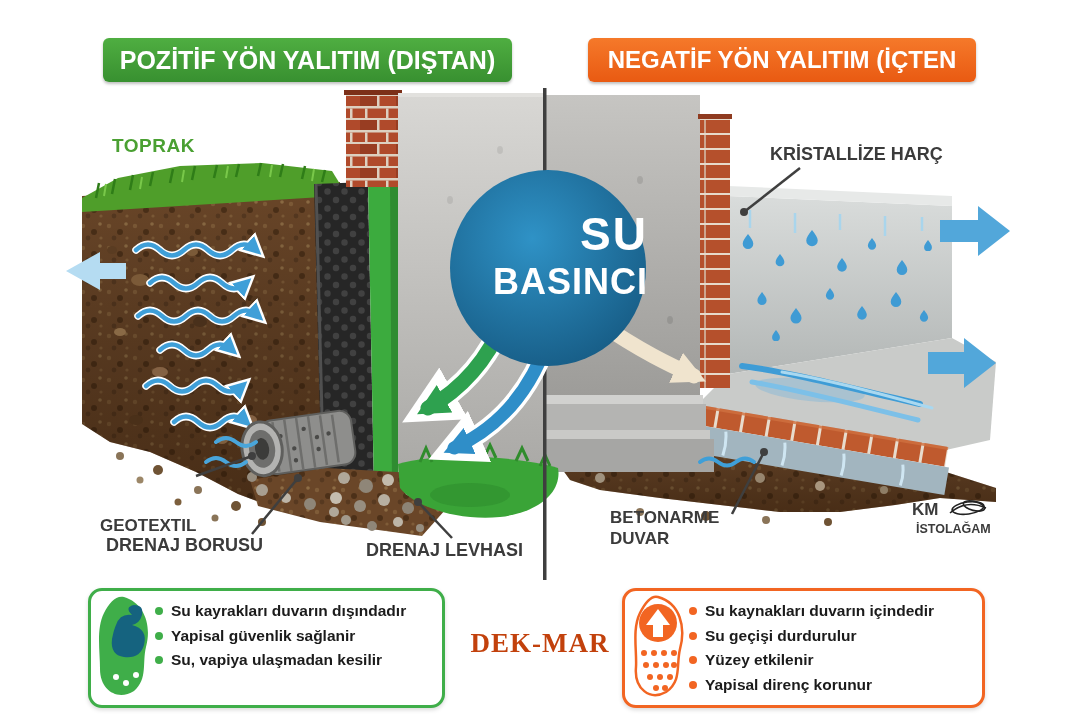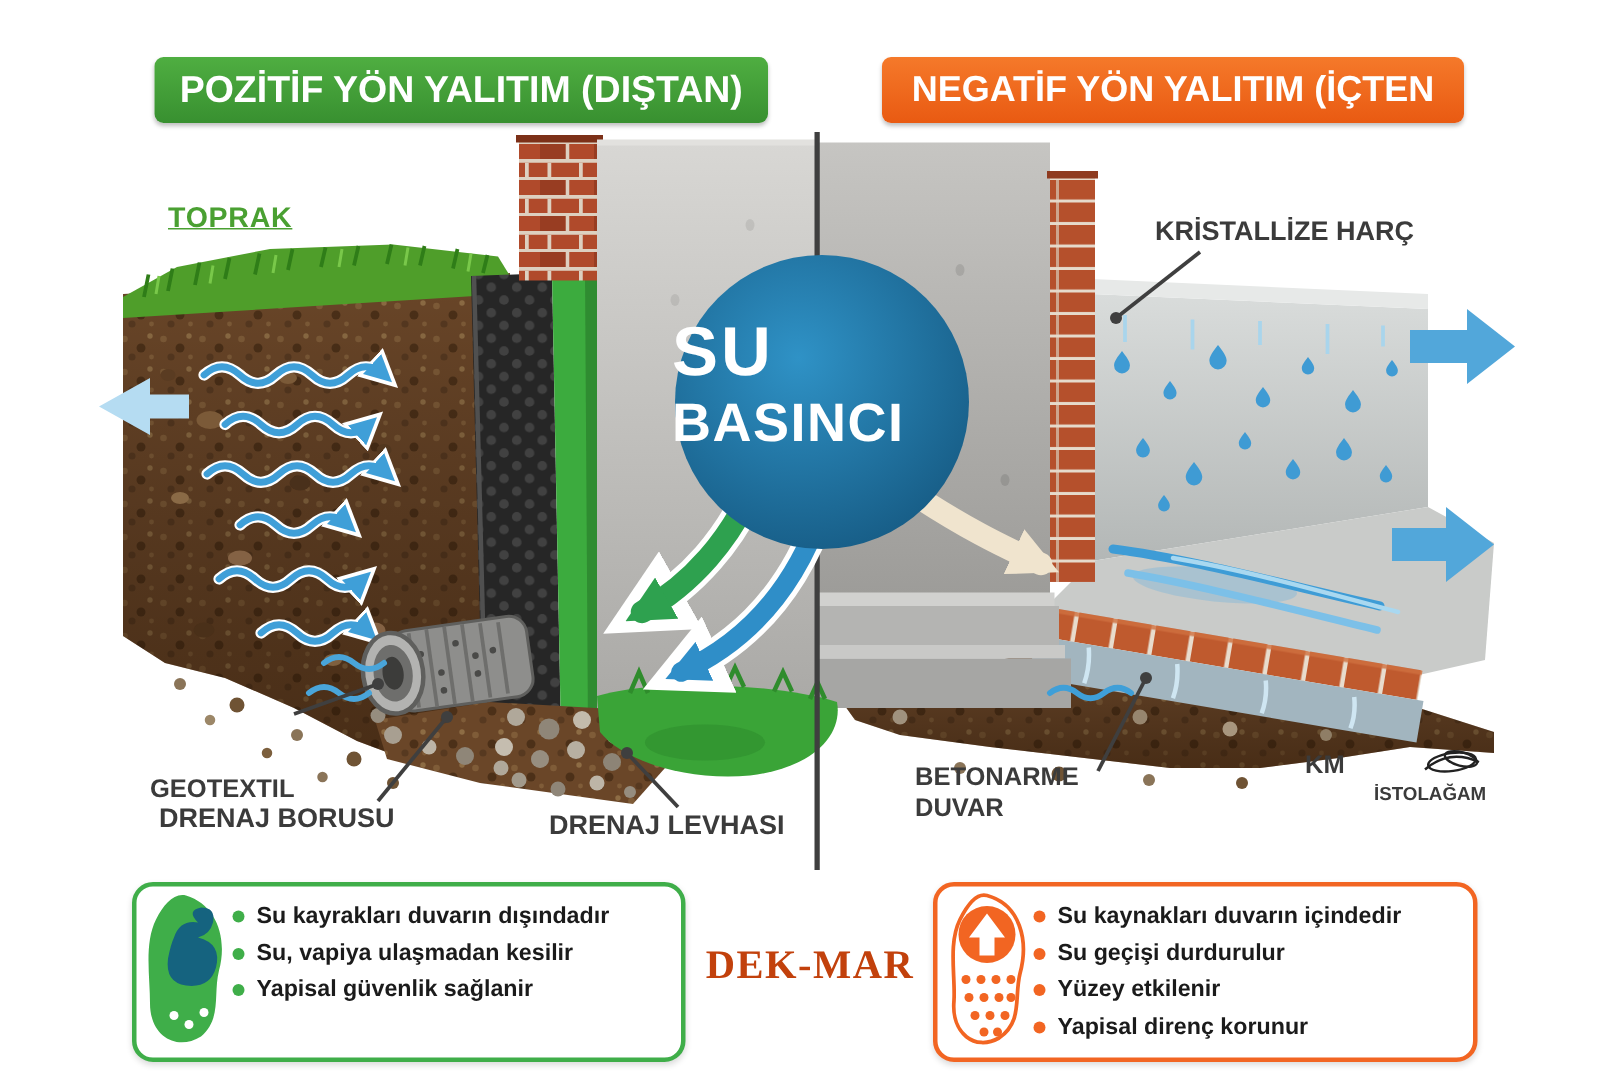--- a/index.html
+++ b/index.html
@@ -3,37 +3,37 @@
 <meta charset="utf-8">
 <style>
   html,body{margin:0;padding:0;background:#fff;}
   body{font-family:"Liberation Sans",sans-serif;}
   .canvas{position:relative;width:1080px;height:720px;background:#fff;overflow:hidden;}
   .art{position:absolute;left:0;top:0;}
   .banner{position:absolute;top:38px;height:44px;display:flex;align-items:center;justify-content:center;
           color:#fff;font-weight:bold;border-radius:6px;box-shadow:0 2px 3px rgba(0,0,0,.25);white-space:nowrap;}
   .banner-pos{left:103px;width:409px;font-size:25px;background:linear-gradient(180deg,#4fae41,#389030);}
   .banner-neg{left:588px;width:388px;font-size:24px;background:linear-gradient(180deg,#f5792a,#e95a12);}
-  .circle-text{position:absolute;left:448px;top:208px;width:200px;text-align:left;color:#fff;font-weight:bold;}
+  .circle-text{position:absolute;left:448px;top:208px;width:200px;text-align:right;color:#fff;font-weight:bold;}
   .ct1{font-size:46px;line-height:52px;letter-spacing:2px;}
   .ct2{font-size:36px;line-height:44px;letter-spacing:1px;}
   .lbl{position:absolute;font-weight:bold;color:#3b3b3b;white-space:nowrap;}
-  .lbl-toprak{left:112px;top:135px;font-size:19px;color:#4aa032;letter-spacing:.5px;text-decoration:underline;}
+  .lbl-toprak{left:112px;top:135px;font-size:19px;color:#4aa032;letter-spacing:.5px;}
   .lbl-kristallize{left:770px;top:144px;font-size:18px;text-align:center;}
   .lbl-geotextil{left:100px;top:468px;font-size:17px;margin-top:48px;}
   .lbl-drenaj-borusu{left:106px;top:535px;font-size:18px;}
   .lbl-drenaj-levhasi{left:366px;top:540px;font-size:18px;}
   .lbl-betonarme{left:610px;top:507px;font-size:17px;line-height:21px;}
-  .lbl-km{left:870px;top:500px;font-size:17px;}
+  .lbl-km{left:912px;top:500px;font-size:17px;}
   .lbl-istolagam{left:916px;top:522px;font-size:12.5px;}
   .watermark{position:absolute;left:435px;top:628px;width:210px;text-align:center;
              font-family:"Liberation Serif",serif;font-weight:bold;font-size:27px;color:#c2410c;letter-spacing:1px;}
   .info-box{position:absolute;top:588px;height:114px;background:#fff;border:3px solid #3fae49;border-radius:14px;
             box-shadow:0 2px 4px rgba(0,0,0,.15);}
-  .box-pos{left:88px;width:351px;padding-left:12px;}
+  .box-pos{left:88px;width:351px;}
   .box-neg{left:622px;width:357px;border-color:#f26522;}
   .logo{position:absolute;left:3px;top:4px;}
   .items{position:absolute;left:64px;top:8px;margin:0;padding:0;list-style:none;}
   .items li{display:flex;align-items:center;height:24.5px;font-size:15.5px;font-weight:bold;color:#1b1b1b;white-space:nowrap;}
   .dot{width:8px;height:8px;border-radius:50%;margin-right:8px;flex:none;background:#3fae49;}
   .box-neg .dot{background:#f26522;}
 </style>
 </head>
 <body>
 
@@ -394,25 +394,25 @@
         <circle cx="32" cy="88" r="3" fill="#fff"></circle>
         <circle cx="42" cy="80" r="3" fill="#fff"></circle>
   </svg>
   <ul class="items">
     <li>
           <span class="dot"></span>
           <span>Su kayrakları duvarın dışındadır</span>
         </li>
     <li>
           <span class="dot"></span>
+          <span>Yapisal güvenlik sağlanir</span>
+        </li>
+    <li>
+          <span class="dot"></span>
           <span>Su, vapiya ulaşmadan kesilir</span>
-        </li>
-    <li>
-          <span class="dot"></span>
-          <span>Yapisal güvenlik sağlanir</span>
         </li>
   </ul>
 </div>
 
 <div class="info-box box-neg">
   <svg class="logo" width="60" height="104" viewBox="0 0 60 104">
     <path d="M30,2 C52,8 58,32 52,54 C48,70 54,86 38,97 C22,106 6,94 8,72 C9,56 4,34 12,18 C17,8 23,0 30,2 Z" fill="#ffffff" stroke="#f26522" stroke-width="2.5"></path>
     <circle cx="30" cy="28" r="19" fill="#f26522"></circle>
     <polygon points="30,14 42,30 35,30 35,42 25,42 25,30 18,30" fill="#ffffff"></polygon>
     <g fill="#f26522">

